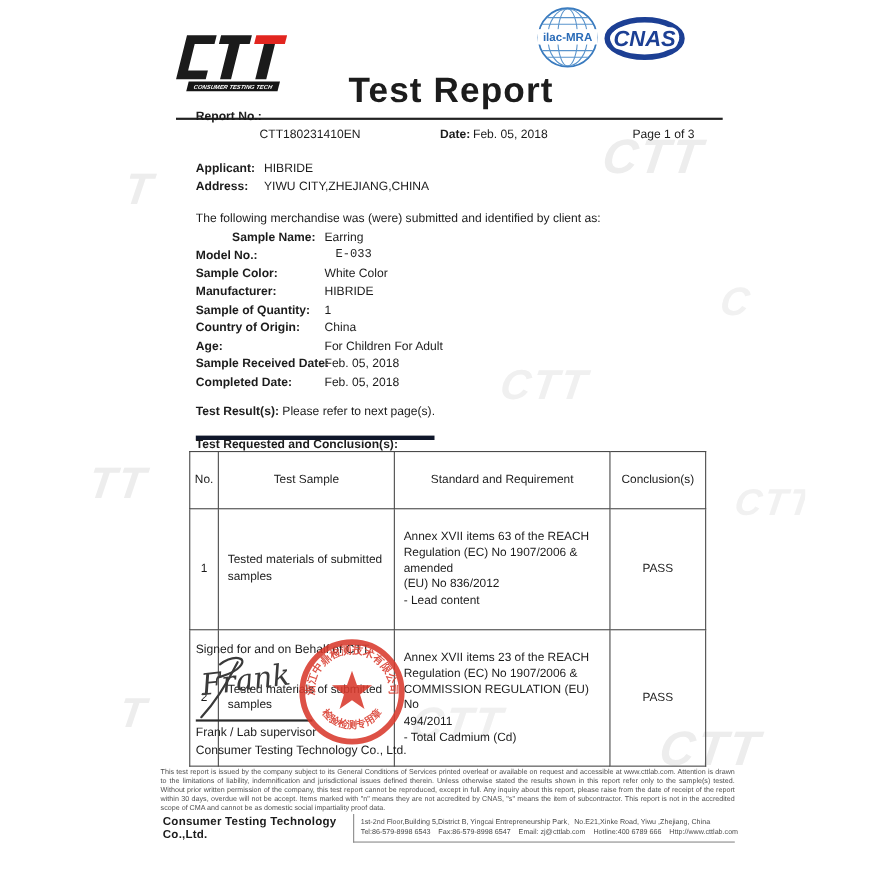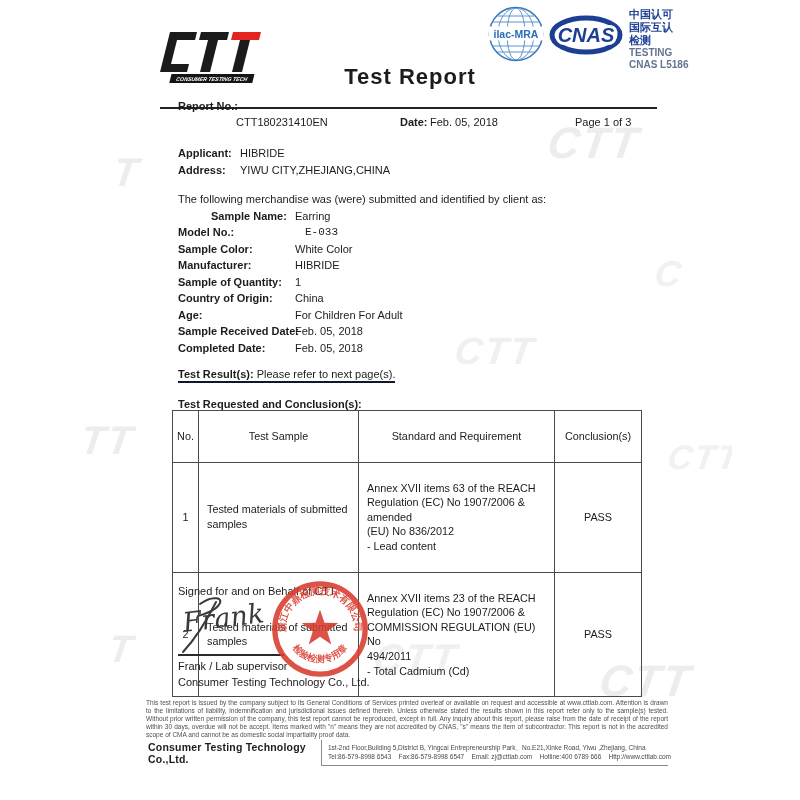--- a/index.html
+++ b/index.html
@@ -8,21 +8,21 @@
   .abs{position:absolute;}
   .b{font-weight:bold;}
   .preline{white-space:pre-line;}
   .pre{white-space:pre;}
   
   .wm{position:absolute;color:#ededed;font-weight:bold;font-style:italic;
       transform:skewX(-8deg);letter-spacing:2px;pointer-events:none;user-select:none;}
   .wmclip{position:absolute;overflow:hidden;pointer-events:none;}
   .wmclip .wm{position:static;display:inline-block;}
   
-  #title{left:160px;top:64px;width:500px;text-align:center;font-size:22px;font-weight:bold;letter-spacing:1px;}
+  #title{left:160px;top:64px;width:500px;text-align:center;font-size:32px;font-weight:bold;letter-spacing:1px;}
   #toprule{left:160px;top:107px;width:497px;height:2px;background:#222;}
   
   .cnline{font-size:11px;font-weight:bold;color:#1c3f94;line-height:13px;}
   .enline{font-size:10px;font-weight:bold;color:#64748f;line-height:12px;}
   
   #ttable{border-collapse:collapse;table-layout:fixed;width:469px;font-size:10.8px;}
   #ttable td{border:1px solid #4a4a4a;padding:18px 4px;line-height:14.6px;vertical-align:middle;}
   #ttable td.c{text-align:center;}
   #ttable td.pl{padding-left:8px;}
   
@@ -75,27 +75,20 @@
     </g>
     <rect x="2" y="21.5" width="54" height="14" fill="#ffffff"></rect>
     <text x="29" y="32.5" text-anchor="middle" font-size="10.5" font-weight="bold" fill="#2b6cb8" font-family="Liberation Sans,sans-serif">ilac-MRA</text>
   </svg>
 
   <svg class="abs" style="left:549px;top:11px;" width="74" height="48" viewBox="0 0 74 48">
     <ellipse cx="37" cy="24" rx="34" ry="17" fill="none" stroke="#1c3f94" stroke-width="5"></ellipse>
     <text x="37" y="31" text-anchor="middle" font-size="20" font-weight="bold" font-style="italic" fill="#1c3f94" stroke="#ffffff" stroke-width="6" paint-order="stroke" font-family="Liberation Sans,sans-serif">CNAS</text>
   </svg>
 
-  <div class="abs" style="left:629px;top:8px;">
-    <div class="cnline">中国认可</div>
-    <div class="cnline">国际互认</div>
-    <div class="cnline">检测</div>
-    <div class="enline">TESTING</div>
-    <div class="enline">CNAS L5186</div>
-  </div>
 
   <div class="abs" id="title">Test Report</div>
   <div class="abs" id="toprule"></div>
 
   <span class="abs b" style="left:178px;top:100px;">Report No.:</span>
   <span class="abs" style="left:236px;top:116px;">CTT180231410EN</span>
   <span class="abs b" style="left:400px;top:116px;">Date:</span>
   <span class="abs" style="left:430px;top:116px;">Feb. 05, 2018</span>
   <span class="abs" style="left:575px;top:116px;">Page 1 of 3</span>
 
@@ -118,21 +111,21 @@
   <span class="abs" style="left:295px;top:276px;">1</span>
   <span class="abs b" style="left:178px;top:292px;">Country of Origin:</span>
   <span class="abs" style="left:295px;top:292px;">China</span>
   <span class="abs b" style="left:178px;top:309px;">Age:</span>
   <span class="abs" style="left:295px;top:309px;">For Children For Adult</span>
   <span class="abs b" style="left:178px;top:325px;">Sample Received Date:</span>
   <span class="abs" style="left:295px;top:325px;">Feb. 05, 2018</span>
   <span class="abs b" style="left:178px;top:342px;">Completed Date:</span>
   <span class="abs" style="left:295px;top:342px;">Feb. 05, 2018</span>
 
-  <span class="abs" style="left:178px;top:368px;border-bottom:2px solid #0f172a;padding-bottom:1px;text-align:right;">
+  <span class="abs" style="left:178px;top:368px;border-bottom:4px solid #0f172a;padding-bottom:16px;text-align:right;">
     <span class="b">Test Result(s):</span><span> Please refer to next page(s).</span>
   </span>
 
   <span class="abs b" style="left:178px;top:398px;">Test Requested and Conclusion(s):</span>
 
   <table class="abs" id="ttable" style="left:172px;top:410px;">
     <colgroup>
         <col style="width:26px">
         <col style="width:160px">
         <col style="width:196px">

